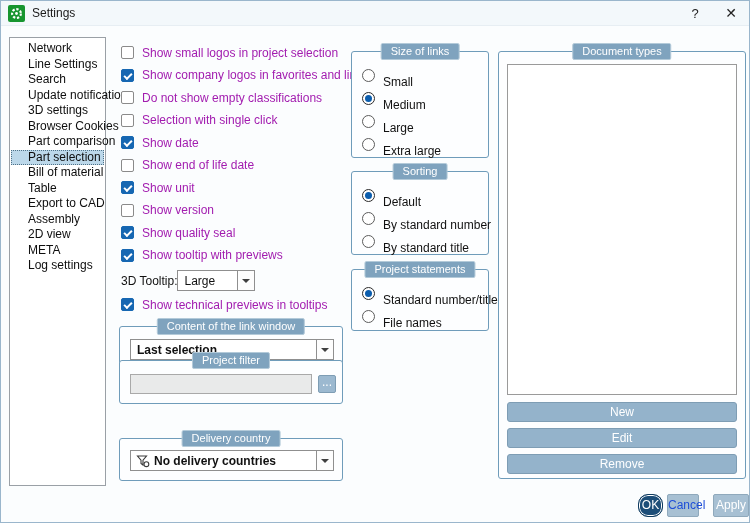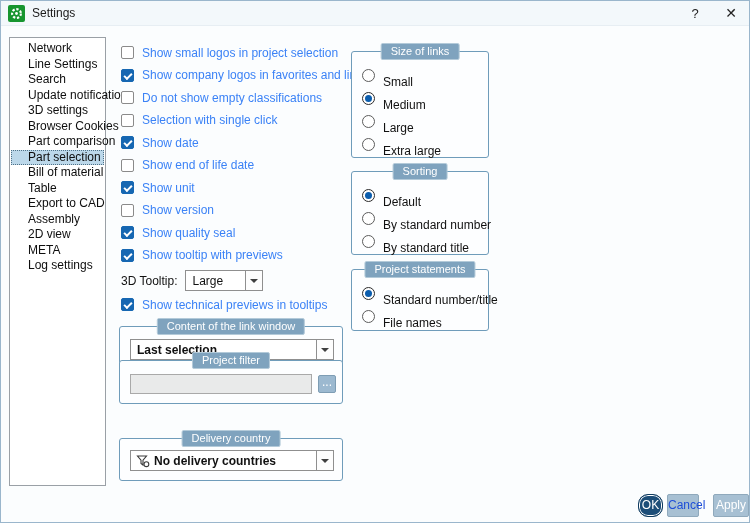--- a/index.html
+++ b/index.html
@@ -20,23 +20,23 @@
   
   .sidebar{position:absolute;left:8px;top:36px;width:97px;height:449px;background:#fff;border:1px solid #9aa0a6;padding:3px 1px;}
   .side-item{padding:0 17px;line-height:15.5px;white-space:nowrap;color:#0e0e0e;}
   .side-item.sel{background:#bcd8ea;outline:1px dotted #4f7186;outline-offset:-1px;}
   
   .cbcol{position:absolute;left:120px;top:44px;width:232px;}
   .cbrow{display:flex;align-items:center;height:15px;margin-bottom:7.5px;}
   .cb{width:13px;height:13px;border:1px solid #8a8a8a;border-radius:2px;background:#fff;position:relative;flex:0 0 13px;margin-right:8px;}
   .cb.checked{background:#1667b2;border-color:#1667b2;}
   .cb.checked::after{content:"";position:absolute;left:2px;top:3px;width:6px;height:3px;border-left:2px solid #fff;border-bottom:2px solid #fff;transform:rotate(-45deg);}
-  .cblabel{white-space:nowrap;color:#3b82f6;}
+  .cblabel{white-space:nowrap;color:#a21caf;}
   .tooltiprow{display:flex;align-items:center;height:21px;margin:3px 0 6px 0;}
-  .tooltiprow .tlabel{margin-right:8px;}
+  .tooltiprow .tlabel{margin-right:0;}
   
   .combo{background:#fff;border:1px solid #8f8f8f;display:flex;align-items:stretch;height:21px;}
   .combo .val{flex:1;display:flex;align-items:center;padding:0 6px;white-space:nowrap;overflow:hidden;font-weight:bold;}
   .combo .val.normal{font-weight:normal;}
   .combo .arrow-box{width:17px;border-left:1px solid #8f8f8f;display:flex;align-items:center;justify-content:center;background:#fdfdfd;}
   .arrow{width:0;height:0;border-left:4px solid transparent;border-right:4px solid transparent;border-top:4px solid #3f3f3f;}
   
   .gbox{position:absolute;border:1px solid #6f9cba;border-radius:3px;background:#fdfeff;}
   .ghead{position:absolute;top:-9px;left:50%;transform:translateX(-50%);background:#7fa3be;border:1px solid #b3cad9;color:#fff;font-size:11px;padding:1px 9px 2px;white-space:nowrap;border-radius:2px;}
   .rbrow{display:flex;align-items:center;height:15px;margin:0 0 8px 10px;}
@@ -222,18 +222,25 @@
     <div class="rbrow">
       <span class="rb on"></span>
       <span class="rblabel">Standard number/title</span>
     </div>
     <div class="rbrow">
       <span class="rb"></span>
       <span class="rblabel">File names</span>
     </div>
   </div>
 
+  <div class="gbox" style="left:497px;top:50px;width:248px;height:428px;">
+    <span class="ghead">Document types</span>
+    <div class="doclist"></div>
+    <div class="steel-btn" style="top:350px;">New</div>
+    <div class="steel-btn" style="top:376px;">Edit</div>
+    <div class="steel-btn" style="top:402px;">Remove</div>
+  </div>
 
   <div class="btn-ok">OK</div>
   <div class="btn-cancel">Cancel</div>
   <div class="btn-apply">Apply</div>
 
 </div>
 
 </body></html>

